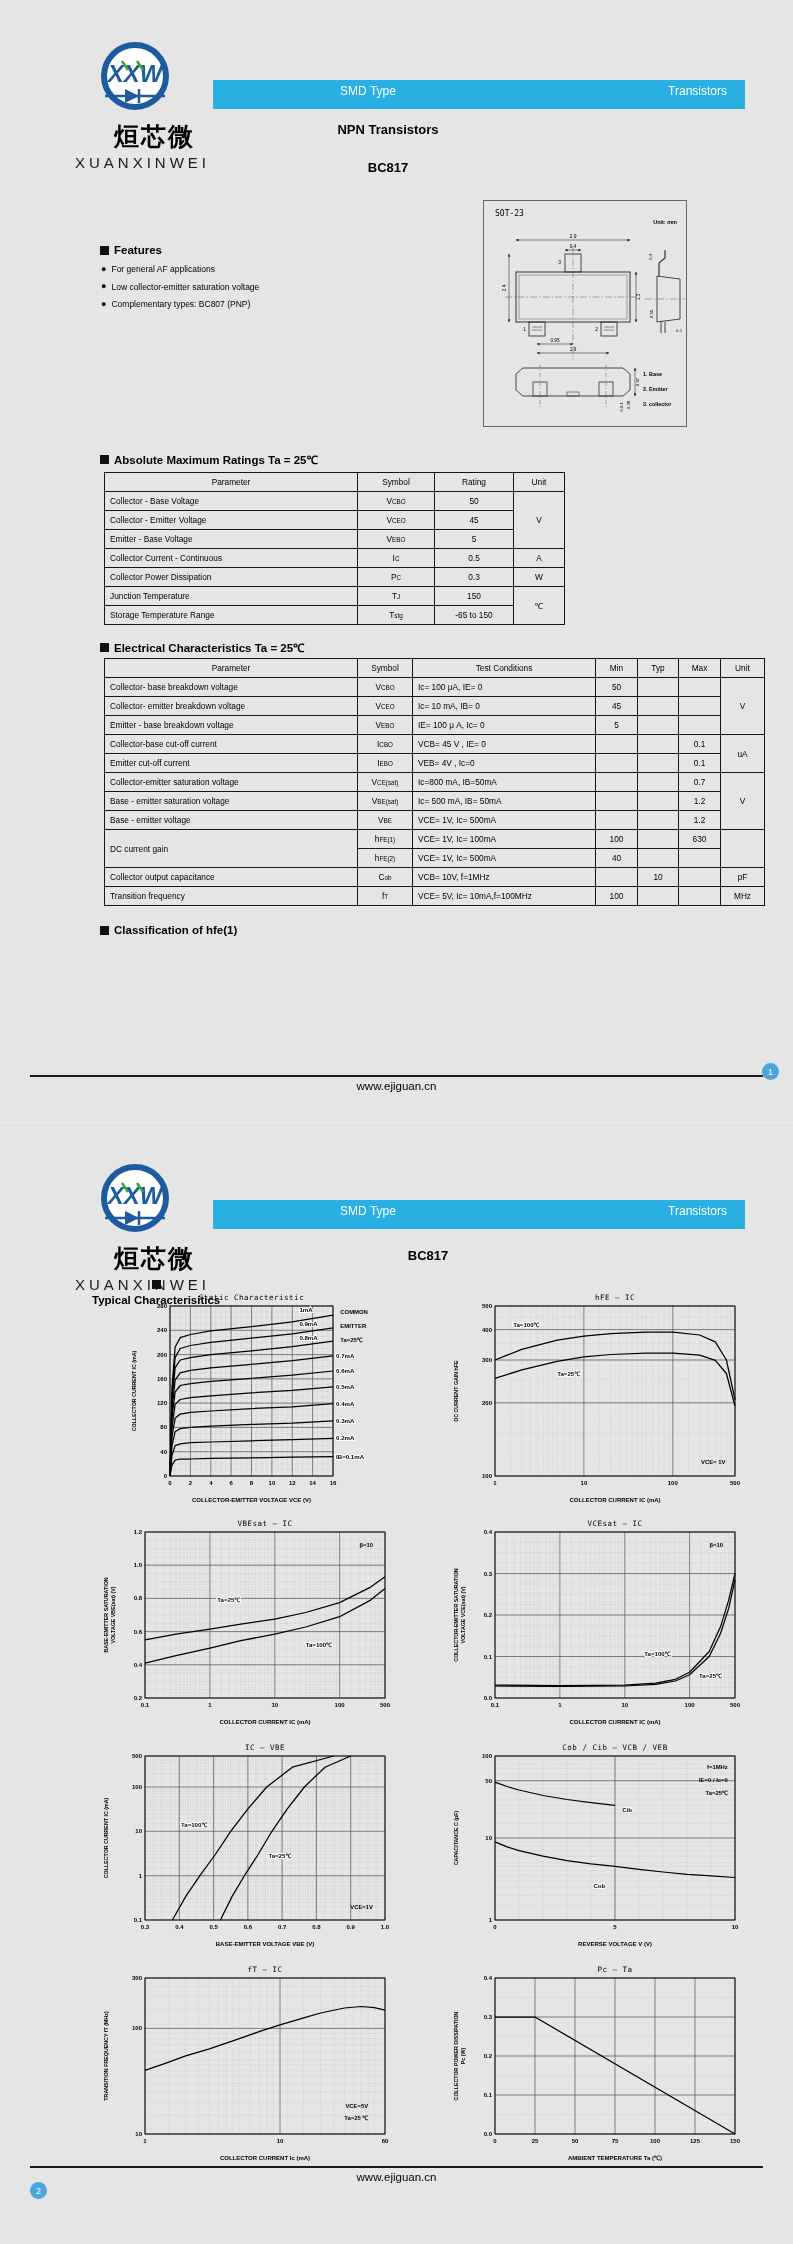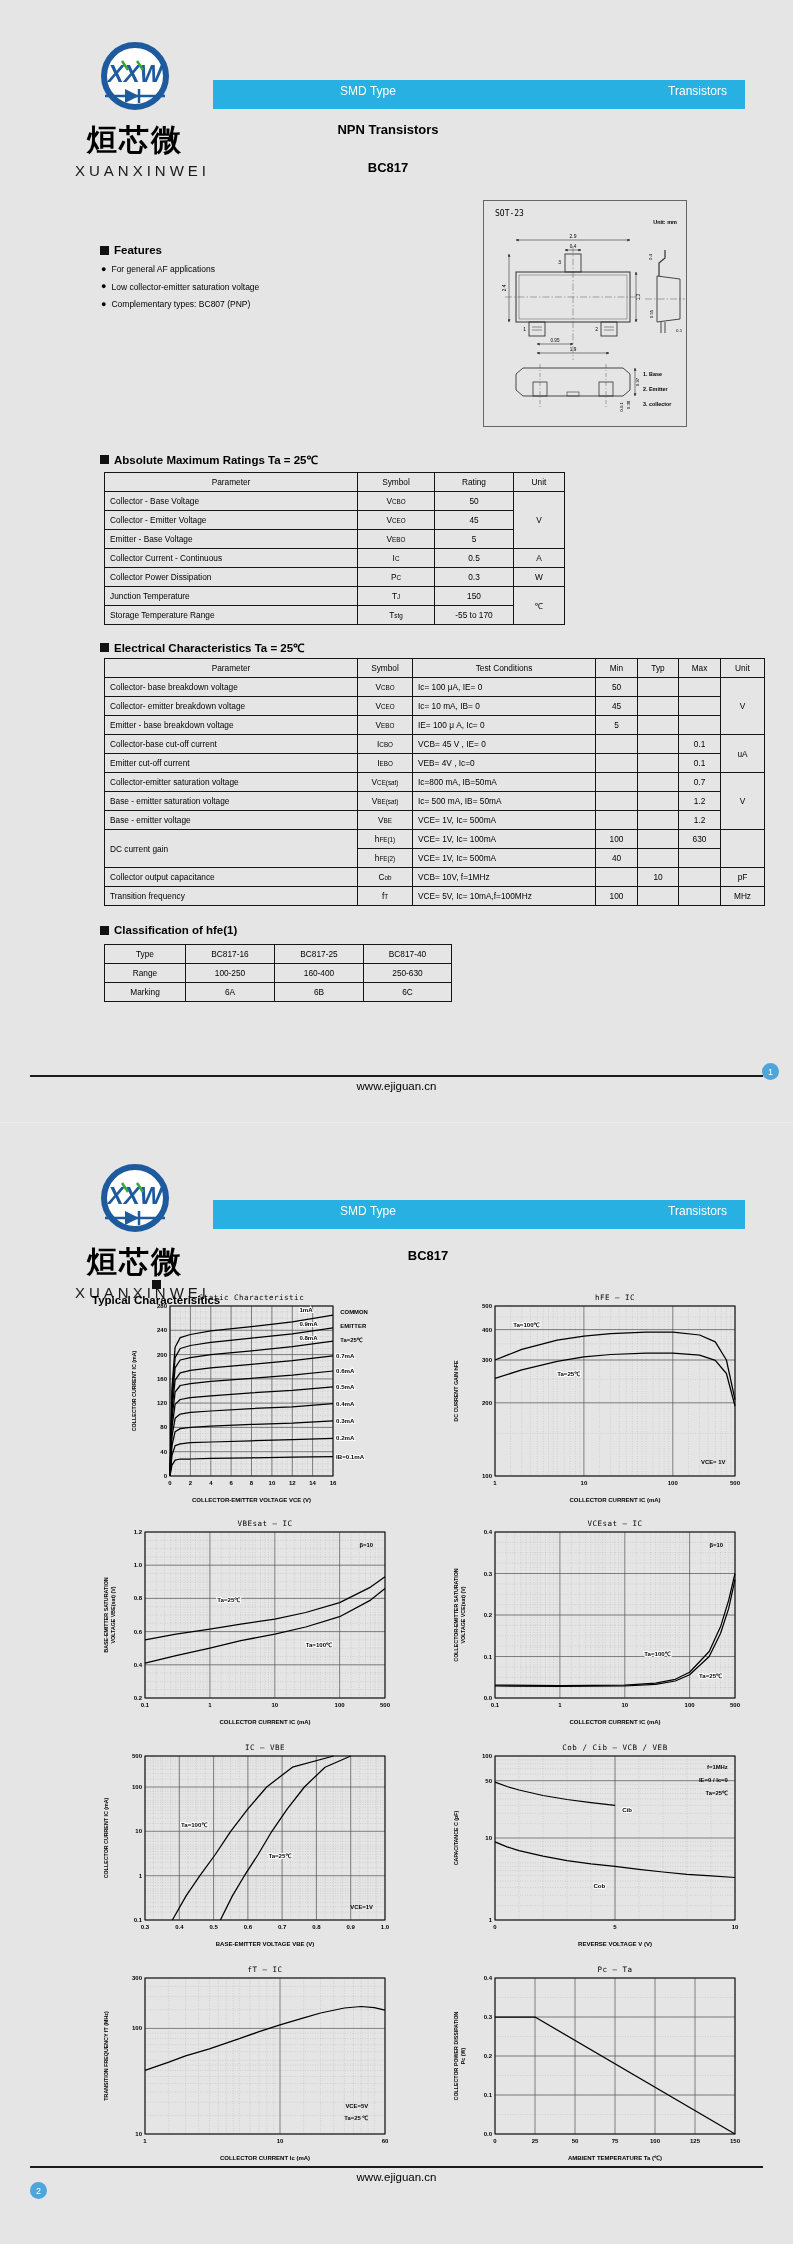--- a/index.html
+++ b/index.html
@@ -1,21 +1,21 @@
 <!DOCTYPE html>
 <html><head>
 <meta charset="utf-8">
 <title>BC817 Datasheet</title>
 <style>
   html,body{margin:0;padding:0;background:#fff;}
   #canvas{position:relative;width:793px;height:2244px;background:#e5e5e5;overflow:hidden;
           font-family:"Liberation Sans", sans-serif;color:#000;}
   .abs{position:absolute;}
   
-  .logo-cn{font-weight:700;font-size:30px;letter-spacing:2px;text-align:center;color:#000;}
+  .logo-cn{font-weight:700;font-size:25px;letter-spacing:2px;text-align:right;color:#000;}
   .logo-en{font-size:15px;letter-spacing:4px;text-align:center;color:#1a1a1a;margin-top:1px;}
   
   .bar{height:29px;background:#29b0e3;}
   .bar span{position:absolute;color:#fff;font-size:12px;font-weight:500;top:4px;}
   .bar .l{left:60px;width:190px;text-align:center;}
   .bar .r{right:18px;}
   .doc-title{font-size:13px;font-weight:700;text-align:center;}
   
   .heading{display:flex;align-items:center;gap:5px;font-size:11.5px;font-weight:600;}
   .sq{width:9px;height:9px;background:#111;flex:0 0 auto;}
@@ -187,21 +187,21 @@
         </tr>
         <tr>
           <td class="pl">Junction Temperature</td>
           <td><span>T</span><span class="ss">J</span></td>
           <td>150</td>
           <td rowspan="2">℃</td>
         </tr>
         <tr>
           <td class="pl">Storage Temperature Range</td>
           <td><span>T</span><span class="ss">stg</span></td>
-          <td>-55 to 170</td>
+          <td>-65 to 150</td>
         </tr>
       </tbody>
     </table>
 
   <div class="abs heading" style="left:100px;top:640px;">
     <span class="sq"></span>
     <span>Electrical Characteristics Ta = 25℃</span>
   </div>
   <table class="abs dtable" id="elec-table" style="left:104px;top:658px;width:619px;">
       <tbody>
@@ -315,42 +315,20 @@
           <td></td>
           <td rowspan="1">MHz</td>
         </tr>
       </tbody>
     </table>
 
   <div class="abs heading" style="left:100px;top:924px;">
     <span class="sq"></span>
     <span>Classification of hfe(1)</span>
   </div>
-  <table class="abs dtable" id="cls-table" style="left:104px;top:944px;width:319px;">
-      <tbody>
-        <tr style="height: 19px;">
-          <td style="width: 74px;">Type</td>
-          <td style="width: 82px;">BC817-16</td>
-          <td style="width: 82px;">BC817-25</td>
-          <td style="width: 81px;">BC817-40</td>
-        </tr>
-        <tr style="height: 19px;">
-          <td style="width: 74px;">Range</td>
-          <td style="width: 82px;">100-250</td>
-          <td style="width: 82px;">160-400</td>
-          <td style="width: 81px;">250-630</td>
-        </tr>
-        <tr style="height: 19px;">
-          <td style="width: 74px;">Marking</td>
-          <td style="width: 82px;">6A</td>
-          <td style="width: 82px;">6B</td>
-          <td style="width: 81px;">6C</td>
-        </tr>
-      </tbody>
-    </table>
 
   <div class="abs fline" style="left:30px;top:1075px;width:733px;"></div>
   <div class="abs furl" style="left:0;top:1080px;">www.ejiguan.cn</div>
   <div class="abs badge" style="left:762px;top:1063px;">1</div>
 
   <div class="abs pageseam" style="left:0;top:1122px;"></div>
 
   <div class="abs" style="left:75px;top:1160px;width:120px;">
     <svg width="120" height="78" viewBox="0 0 120 78">
       <circle cx="60" cy="38" r="31" fill="#ffffff" stroke="#1d5a9e" stroke-width="6"></circle>

